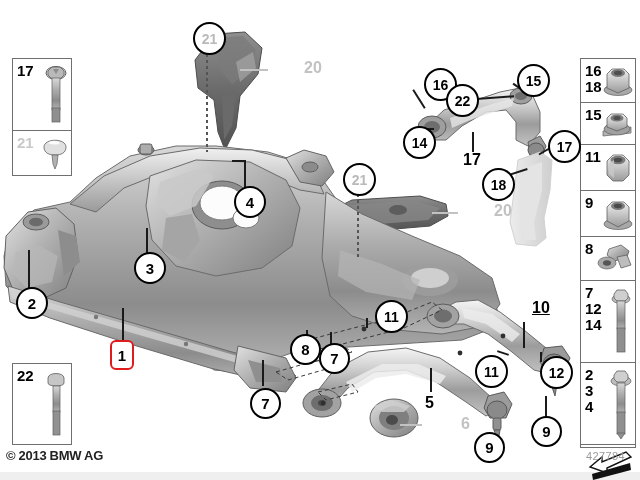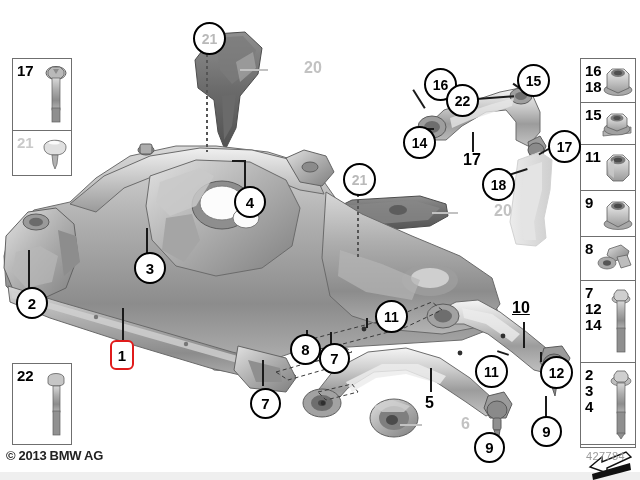--- a/index.html
+++ b/index.html
@@ -300,21 +300,21 @@
   <div class="bub" style="left:250px;top:388px;width:27px;height:27px;">7</div>
 
   <div class="bub" style="left:319px;top:343px;width:27px;height:27px;">7</div>
 
   <div class="bub" style="left:290px;top:334px;width:27px;height:27px;">8</div>
 
   <div class="bub" style="left:474px;top:432px;width:27px;height:27px;">9</div>
 
   <div class="bub" style="left:531px;top:416px;width:27px;height:27px;">9</div>
 
-  <div class="num" style="left:512px;top:300px;text-decoration:underline;">10</div>
+  <div class="num" style="left:532px;top:300px;text-decoration:underline;">10</div>
 
   <div class="bub sm" style="left:375px;top:300px;width:29px;height:29px;">11</div>
 
   <div class="bub sm" style="left:475px;top:355px;width:29px;height:29px;">11</div>
 
   <div class="bub sm" style="left:540px;top:356px;width:29px;height:29px;">12</div>
 
   <div class="num" style="left:463px;top:152px;">17</div>
 
   <div class="bub sm" style="left:403px;top:126px;width:29px;height:29px;">14</div>

